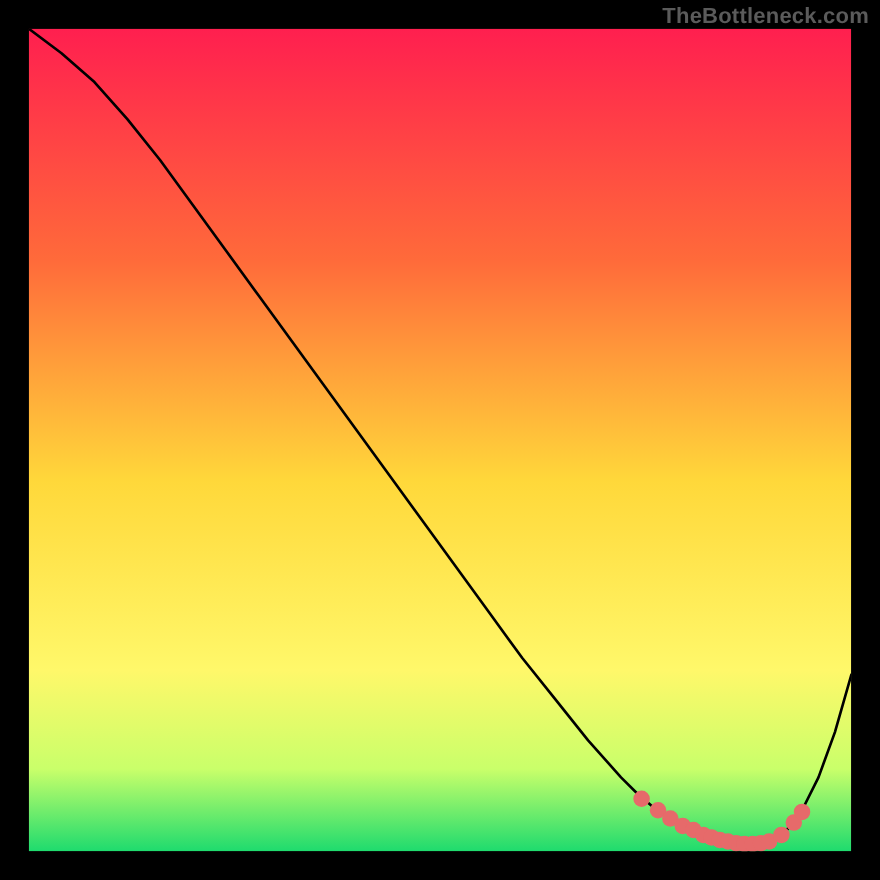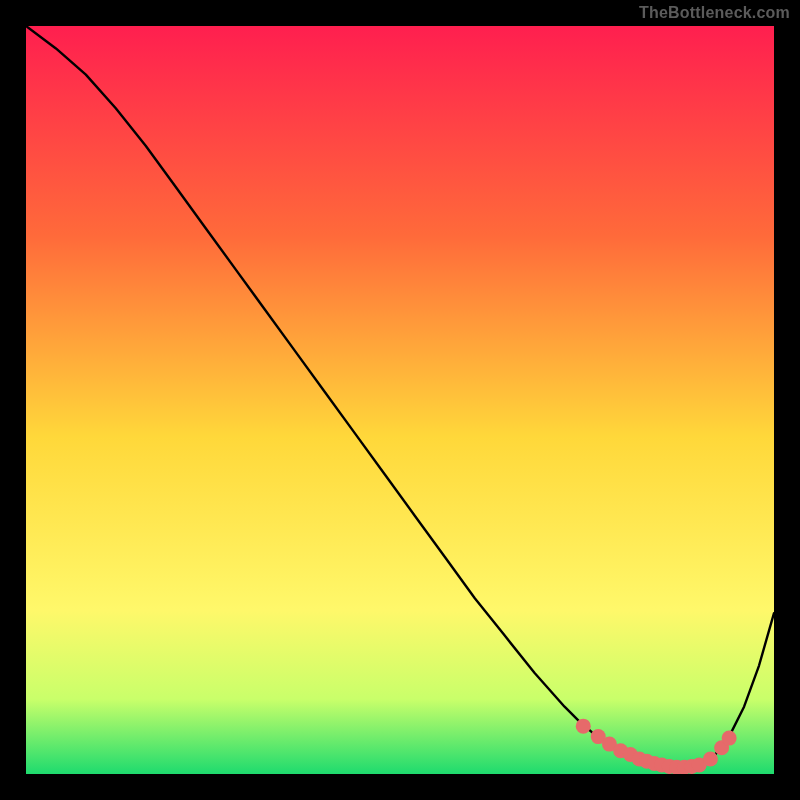--- a/index.html
+++ b/index.html
@@ -29,21 +29,21 @@
   .plot svg {
     display: block;
     width: 748px;
     height: 748px;
   }
   .attribution {
     position: absolute;
     top: 4px;
     right: 10px;
     font-family: Arial, Helvetica, sans-serif;
-    font-size: 16px;
+    font-size: 20px;
     font-weight: 600;
     color: #5b5b5b;
     letter-spacing: 0.2px;
     user-select: none;
   }
 </style>
 </head>
 <body>
 
 <div class="frame">

